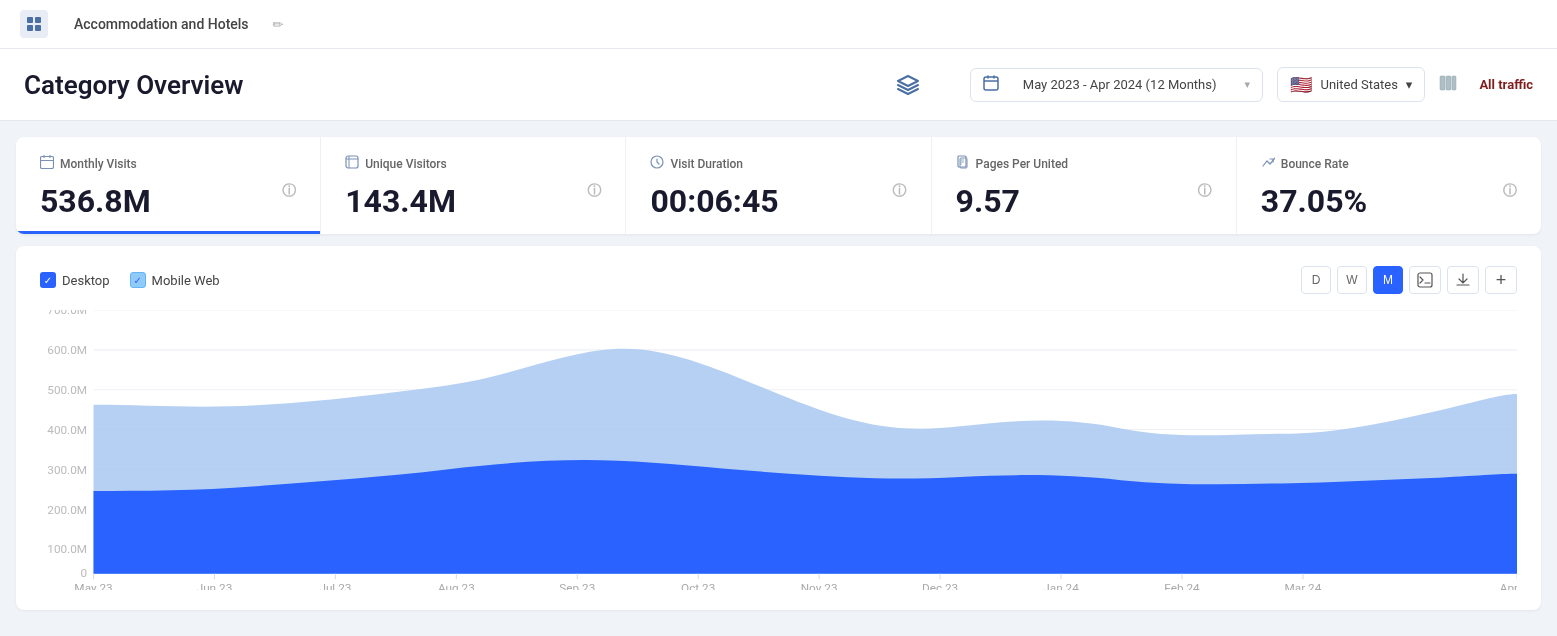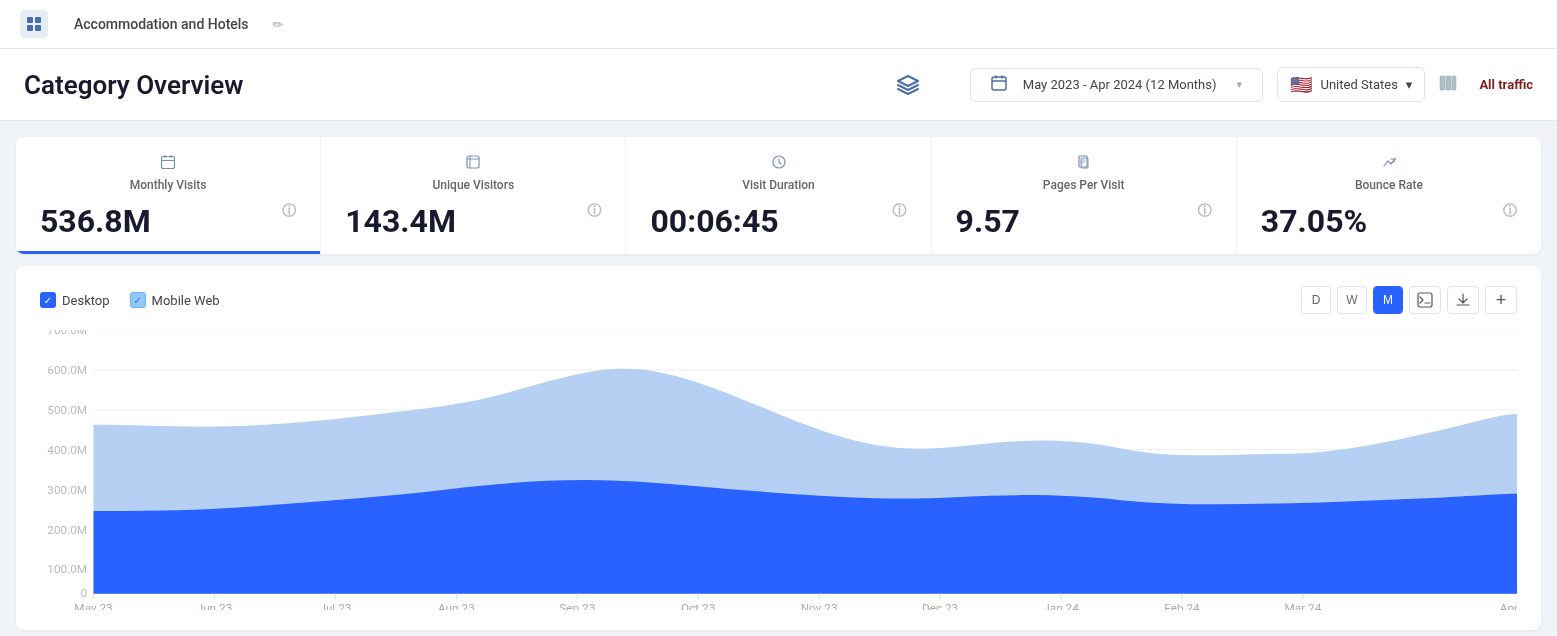--- a/index.html
+++ b/index.html
@@ -56,24 +56,24 @@
       gap: 14px;
     }
     .header-icon-btn {
       width: 32px; height: 32px;
       display: flex; align-items: center; justify-content: center;
       color: #4a6fa5;
       font-size: 18px;
       cursor: pointer;
     }
     .date-selector {
-      display: flex; align-items: center; gap: 16px;
+      display: flex; align-items: center; gap: 24px;
       border: 1px solid #dde3ed;
       border-radius: 6px;
-      padding: 6px 20px;
+      padding: 6px 12px;
       background: #fff;
       cursor: pointer;
       font-size: 13px;
       color: #444;
       margin-left: 32px;
     }
     .date-selector .cal-icon { color: #4a6fa5; font-size: 15px; }
     .date-selector .chevron { color: #aaa; font-size: 11px; margin-left: 4px; }
     .country-selector {
       display: flex; align-items: center; gap: 8px;
@@ -119,21 +119,20 @@
       bottom: 0; left: 0; right: 0;
       height: 3px;
       background: #2962ff;
     }
     .metric-header {
       display: flex; align-items: center; gap: 6px;
       font-size: 12px;
       color: #666;
       margin-bottom: 10px;
       font-weight: 500;
-      flex-direction: column;
     }
     .metric-icon { color: #7a90b5; font-size: 13px; }
     .metric-value {
       font-size: 32px;
       font-weight: 700;
       color: #1a1a2e;
       display: flex; align-items: flex-start; justify-content: space-between;
     }
     .info-icon {
       font-size: 14px;
@@ -316,21 +315,21 @@
 
     <div class="metric-card">
       <div class="metric-header">
         <span class="metric-icon">
           <svg width="14" height="14" viewBox="0 0 14 14" fill="none">
             <rect x="2" y="1" width="8" height="11" rx="1" stroke="#7a90b5" stroke-width="1.2"></rect>
             <rect x="4" y="3" width="7" height="10" rx="1" stroke="#7a90b5" stroke-width="1"></rect>
             <path d="M4 5h4M4 7h4M4 9h2" stroke="#7a90b5" stroke-width="0.8"></path>
           </svg>
         </span>
-        <span>Pages Per Visit</span>
+        <span>Pages Per United</span>
       </div>
       <div class="metric-value">
         <span>9.57</span>
         <span class="info-icon">ⓘ</span>
       </div>
     </div>
 
     <div class="metric-card">
       <div class="metric-header">
         <span class="metric-icon">

